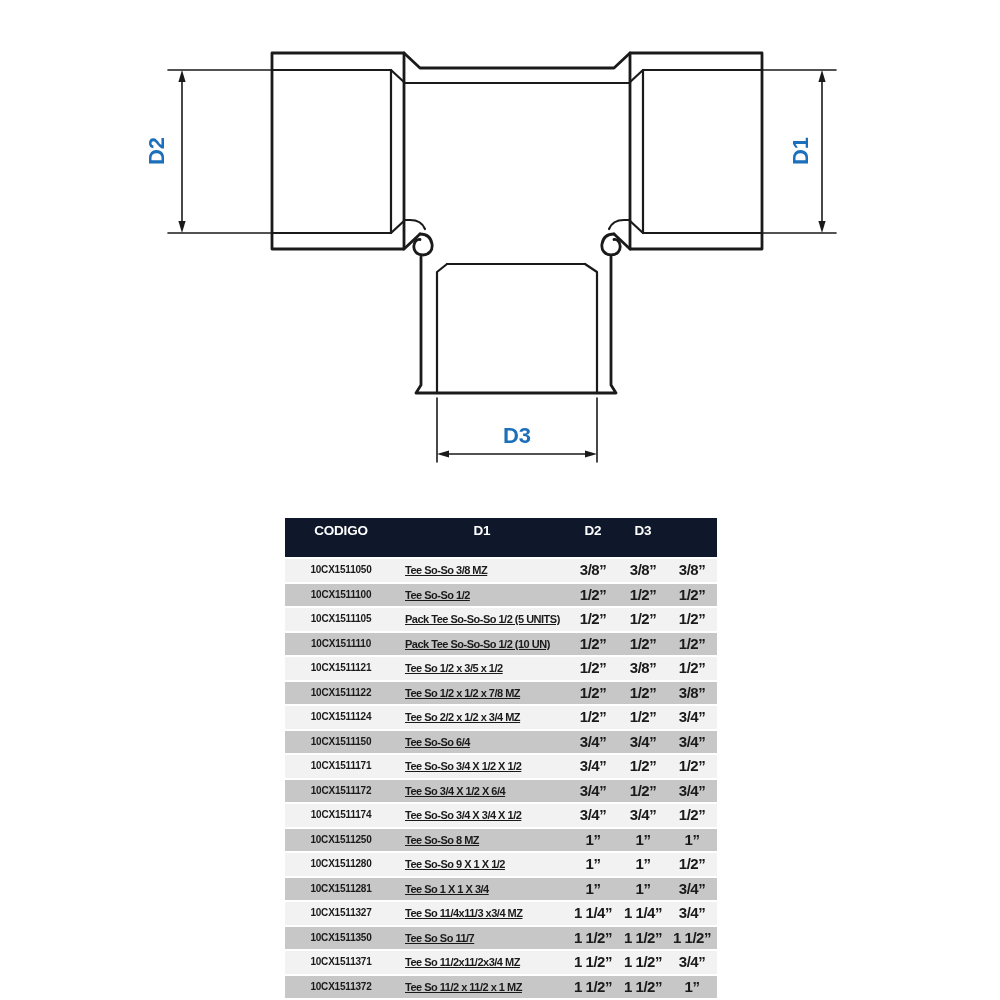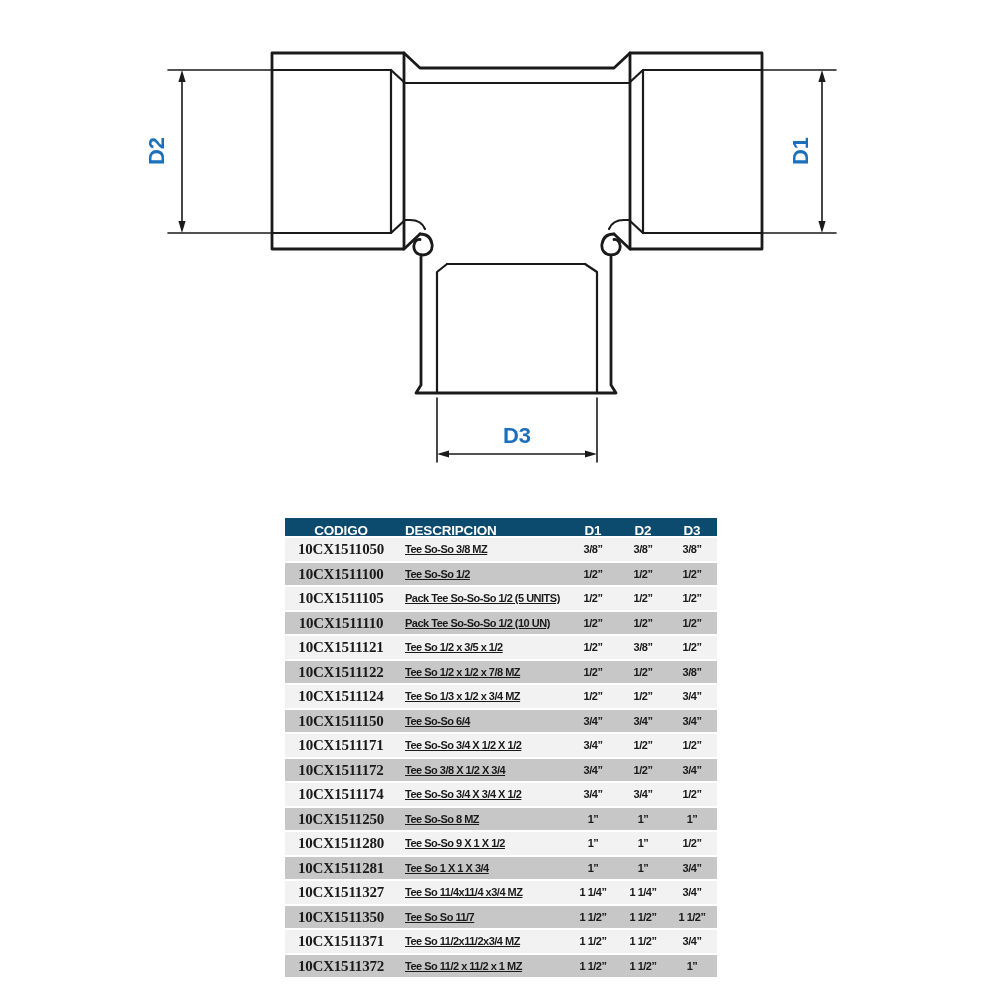--- a/index.html
+++ b/index.html
@@ -11,37 +11,37 @@
   .drawing-svg{position:absolute;left:0;top:0;}
   .dim-label{
     position:absolute;color:#1c6fba;font-weight:bold;font-size:22px;
     text-align:center;letter-spacing:0px;line-height:26px;
   }
   .dim-label.vert{transform:rotate(-90deg);}
   
   .spec-table{position:absolute;left:285px;top:518px;width:432px;}
   .thead{
     display:grid;grid-template-columns:112px 170px 52px 48px 50px;
-    background:#0c4a6e;color:#ffffff;height:18px;line-height:26px;
+    background:#0f172a;color:#ffffff;height:39px;line-height:26px;
     font-size:13.5px;font-weight:bold;margin-bottom:2px;letter-spacing:-0.2px;
   }
   .trow{
     display:grid;grid-template-columns:112px 170px 52px 48px 50px;
     height:22.5px;line-height:22.5px;margin-bottom:2px;
     font-weight:bold;color:#1a1a1a;white-space:nowrap;
   }
   .trow:nth-child(odd){background:#f2f2f2;}
   .trow:nth-child(even){background:#c7c7c7;}
   .c{overflow:hidden;}
   .th-code,.cell-code{text-align:center;}
   .th-desc,.cell-desc{padding-left:8px;text-align:left;}
   .th-val,.cell-val{text-align:center;}
-  .cell-code{font-size:15px;letter-spacing:-0.2px;font-family:Liberation Serif, serif;}
+  .cell-code{font-size:10px;letter-spacing:-0.2px;}
   .cell-desc{font-size:11px;letter-spacing:-0.5px;text-decoration:underline;}
-  .cell-val{font-size:11px;letter-spacing:-0.5px;}
+  .cell-val{font-size:15px;letter-spacing:-0.5px;}
 </style>
 </head>
 <body>
 
 <div class="canvas">
 
   <svg class="drawing-svg" width="1000" height="510" viewBox="0 0 1000 510">
     <g stroke="#1a1a1a" fill="none" stroke-linejoin="round" stroke-linecap="round">
 
       <g stroke-width="2.8">
@@ -92,21 +92,20 @@
     </g>
   </svg>
 
   <div class="dim-label vert" style="left:136px;top:138px;width:42px;height:26px;">D2</div>
   <div class="dim-label vert" style="left:780px;top:138px;width:42px;height:26px;">D1</div>
   <div class="dim-label" style="left:495px;top:423px;width:44px;height:26px;">D3</div>
 
   <div class="spec-table">
     <div class="thead">
       <div class="c th-code">CODIGO</div>
-      <div class="c th-desc">DESCRIPCION</div>
       <div class="c th-val">D1</div>
       <div class="c th-val">D2</div>
       <div class="c th-val">D3</div>
     </div>
     <div class="tbody" id="table-body">
         <div class="trow">
           <div class="c cell-code">10CX1511050</div>
           <div class="c cell-desc">Tee So-So 3/8 MZ</div>
           <div class="c cell-val">3/8”</div>
           <div class="c cell-val">3/8”</div>
@@ -142,42 +141,42 @@
         </div>
         <div class="trow">
           <div class="c cell-code">10CX1511122</div>
           <div class="c cell-desc">Tee So 1/2 x 1/2 x 7/8 MZ</div>
           <div class="c cell-val">1/2”</div>
           <div class="c cell-val">1/2”</div>
           <div class="c cell-val">3/8”</div>
         </div>
         <div class="trow">
           <div class="c cell-code">10CX1511124</div>
-          <div class="c cell-desc">Tee So 1/3 x 1/2 x 3/4 MZ</div>
+          <div class="c cell-desc">Tee So 2/2 x 1/2 x 3/4 MZ</div>
           <div class="c cell-val">1/2”</div>
           <div class="c cell-val">1/2”</div>
           <div class="c cell-val">3/4”</div>
         </div>
         <div class="trow">
           <div class="c cell-code">10CX1511150</div>
           <div class="c cell-desc">Tee So-So 6/4</div>
           <div class="c cell-val">3/4”</div>
           <div class="c cell-val">3/4”</div>
           <div class="c cell-val">3/4”</div>
         </div>
         <div class="trow">
           <div class="c cell-code">10CX1511171</div>
           <div class="c cell-desc">Tee So-So 3/4 X 1/2 X 1/2</div>
           <div class="c cell-val">3/4”</div>
           <div class="c cell-val">1/2”</div>
           <div class="c cell-val">1/2”</div>
         </div>
         <div class="trow">
           <div class="c cell-code">10CX1511172</div>
-          <div class="c cell-desc">Tee So 3/8 X 1/2 X 3/4</div>
+          <div class="c cell-desc">Tee So 3/4 X 1/2 X 6/4</div>
           <div class="c cell-val">3/4”</div>
           <div class="c cell-val">1/2”</div>
           <div class="c cell-val">3/4”</div>
         </div>
         <div class="trow">
           <div class="c cell-code">10CX1511174</div>
           <div class="c cell-desc">Tee So-So 3/4 X 3/4 X 1/2</div>
           <div class="c cell-val">3/4”</div>
           <div class="c cell-val">3/4”</div>
           <div class="c cell-val">1/2”</div>
@@ -198,21 +197,21 @@
         </div>
         <div class="trow">
           <div class="c cell-code">10CX1511281</div>
           <div class="c cell-desc">Tee So 1 X 1 X 3/4</div>
           <div class="c cell-val">1”</div>
           <div class="c cell-val">1”</div>
           <div class="c cell-val">3/4”</div>
         </div>
         <div class="trow">
           <div class="c cell-code">10CX1511327</div>
-          <div class="c cell-desc">Tee So 11/4x11/4 x3/4 MZ</div>
+          <div class="c cell-desc">Tee So 11/4x11/3 x3/4 MZ</div>
           <div class="c cell-val">1 1/4”</div>
           <div class="c cell-val">1 1/4”</div>
           <div class="c cell-val">3/4”</div>
         </div>
         <div class="trow">
           <div class="c cell-code">10CX1511350</div>
           <div class="c cell-desc">Tee So So 11/7</div>
           <div class="c cell-val">1 1/2”</div>
           <div class="c cell-val">1 1/2”</div>
           <div class="c cell-val">1 1/2”</div>

